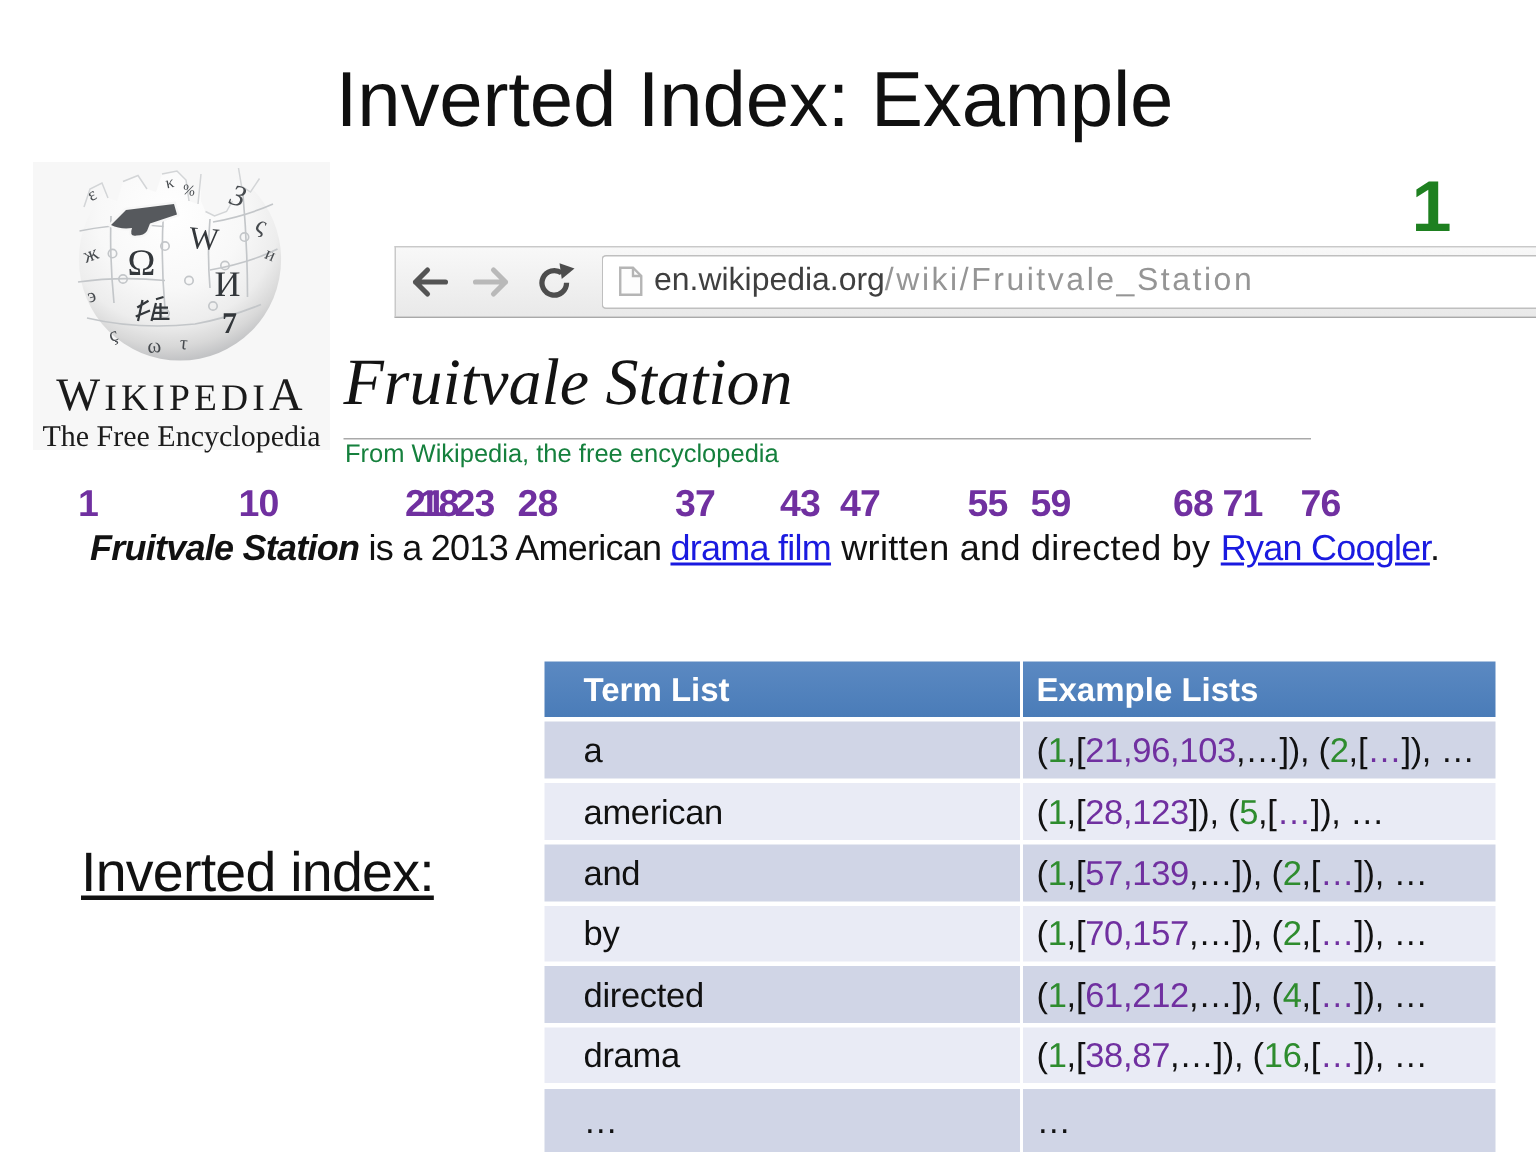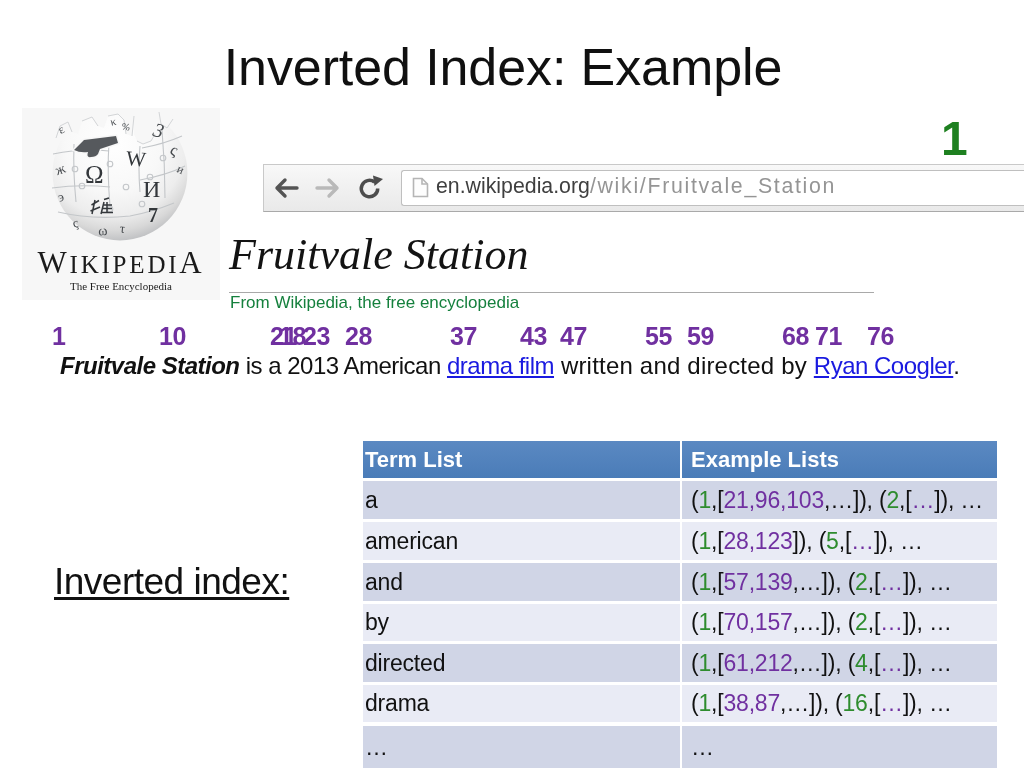--- a/index.html
+++ b/index.html
@@ -2,21 +2,21 @@
 <html><head>
 <meta charset="utf-8">
 <style>
   html,body{margin:0;padding:0;}
   body{width:1024px;height:768px;background:#ffffff;font-family:"Liberation Sans",sans-serif;position:relative;overflow:hidden;}
   .abs{position:absolute;}
   .pnum{position:absolute;top:322px;font-weight:bold;color:#7030A0;font-size:25px;letter-spacing:-0.5px;}
   .g{color:#2e8c2e;}
   .p{color:#7030A0;}
   .tbl-row{position:absolute;left:363px;width:634px;display:flex;}
-  .c1{width:317px;box-sizing:border-box;padding-left:2px;display:flex;align-items:center;}
+  .c1{width:317px;box-sizing:border-box;padding-left:26px;display:flex;align-items:center;}
   .c2{width:315px;margin-left:2px;box-sizing:border-box;padding-left:9px;display:flex;align-items:center;}
   .dark .c1,.dark .c2{background:#d0d5e6;}
   .light .c1,.light .c2{background:#e9ebf5;}
   .cell-txt{font-size:23px;color:#111;letter-spacing:-0.2px;}
 </style>
 </head>
 <body>
 
 <div id="title" class="abs" style="left:-9px;top:37px;width:1024px;text-align:center;font-size:52px;color:#101010;letter-spacing:-0.1px;">Inverted Index: Example</div>
 
@@ -96,21 +96,21 @@
       <path d="M73,92 L70,106 M69.5,97 L77,92.5 M68.5,103 L78,99"></path>
       <path d="M82,94 L79,106 M81,97 L90,97 M80.5,100.5 L90,100.5 M80,104.5 L91,104.5 M85,94 L85,105 M82,91.5 L87,90"></path>
     </g>
 
     <path d="M52,42 L62,32 L94,28 L96,35 L78,41 L76,46 Q74,49 69,49 Q64,50 66,44 Q58,45 52,42 Z" fill="none" stroke="#f7f7f7" stroke-width="3"></path>
     <path d="M52,42 L62,32 L94,28 L96,35 L78,41 L76,46 Q74,49 69,49 Q64,50 66,44 Q58,45 52,42 Z" fill="#56595d"></path>
   </svg>
   <div class="abs" style="left:0;top:137px;width:198px;text-align:center;font-family:Liberation Serif, serif;color:#1b1b1b;letter-spacing:2.8px;">
     <span style="font-size:31px;">W</span><span style="font-size:25px;">IKIPEDI</span><span style="font-size:31px;">A</span>
   </div>
-  <div class="abs" style="left:0;top:172px;width:198px;text-align:center;font-family:'Liberation Serif',serif;font-size:11px;color:#1b1b1b;">The Free Encyclopedia</div>
+  <div class="abs" style="left:0;top:172px;width:198px;text-align:center;font-family:'Liberation Serif',serif;font-size:20px;color:#1b1b1b;">The Free Encyclopedia</div>
 </div>
 
 <div class="abs" style="left:263px;top:164px;width:761px;height:46px;background:linear-gradient(#f8f8f8,#e9e9e9);border-top:1px solid #c9c9c9;border-left:1px solid #c9c9c9;border-bottom:1px solid #a9a9a9;">
 
   <svg class="abs" style="left:10px;top:10px;" width="26" height="26" viewBox="0 0 26 26">
     <path d="M3,13 L23,13 M3,13 L11,5 M3,13 L11,21" stroke="#545454" stroke-width="3.4" fill="none" stroke-linecap="round" stroke-linejoin="round"></path>
   </svg>
 
   <svg class="abs" style="left:50px;top:10px;" width="26" height="26" viewBox="0 0 26 26">
     <path d="M3,13 L23,13 M23,13 L15,5 M23,13 L15,21" stroke="#b9b9b9" stroke-width="3.4" fill="none" stroke-linecap="round" stroke-linejoin="round"></path>

